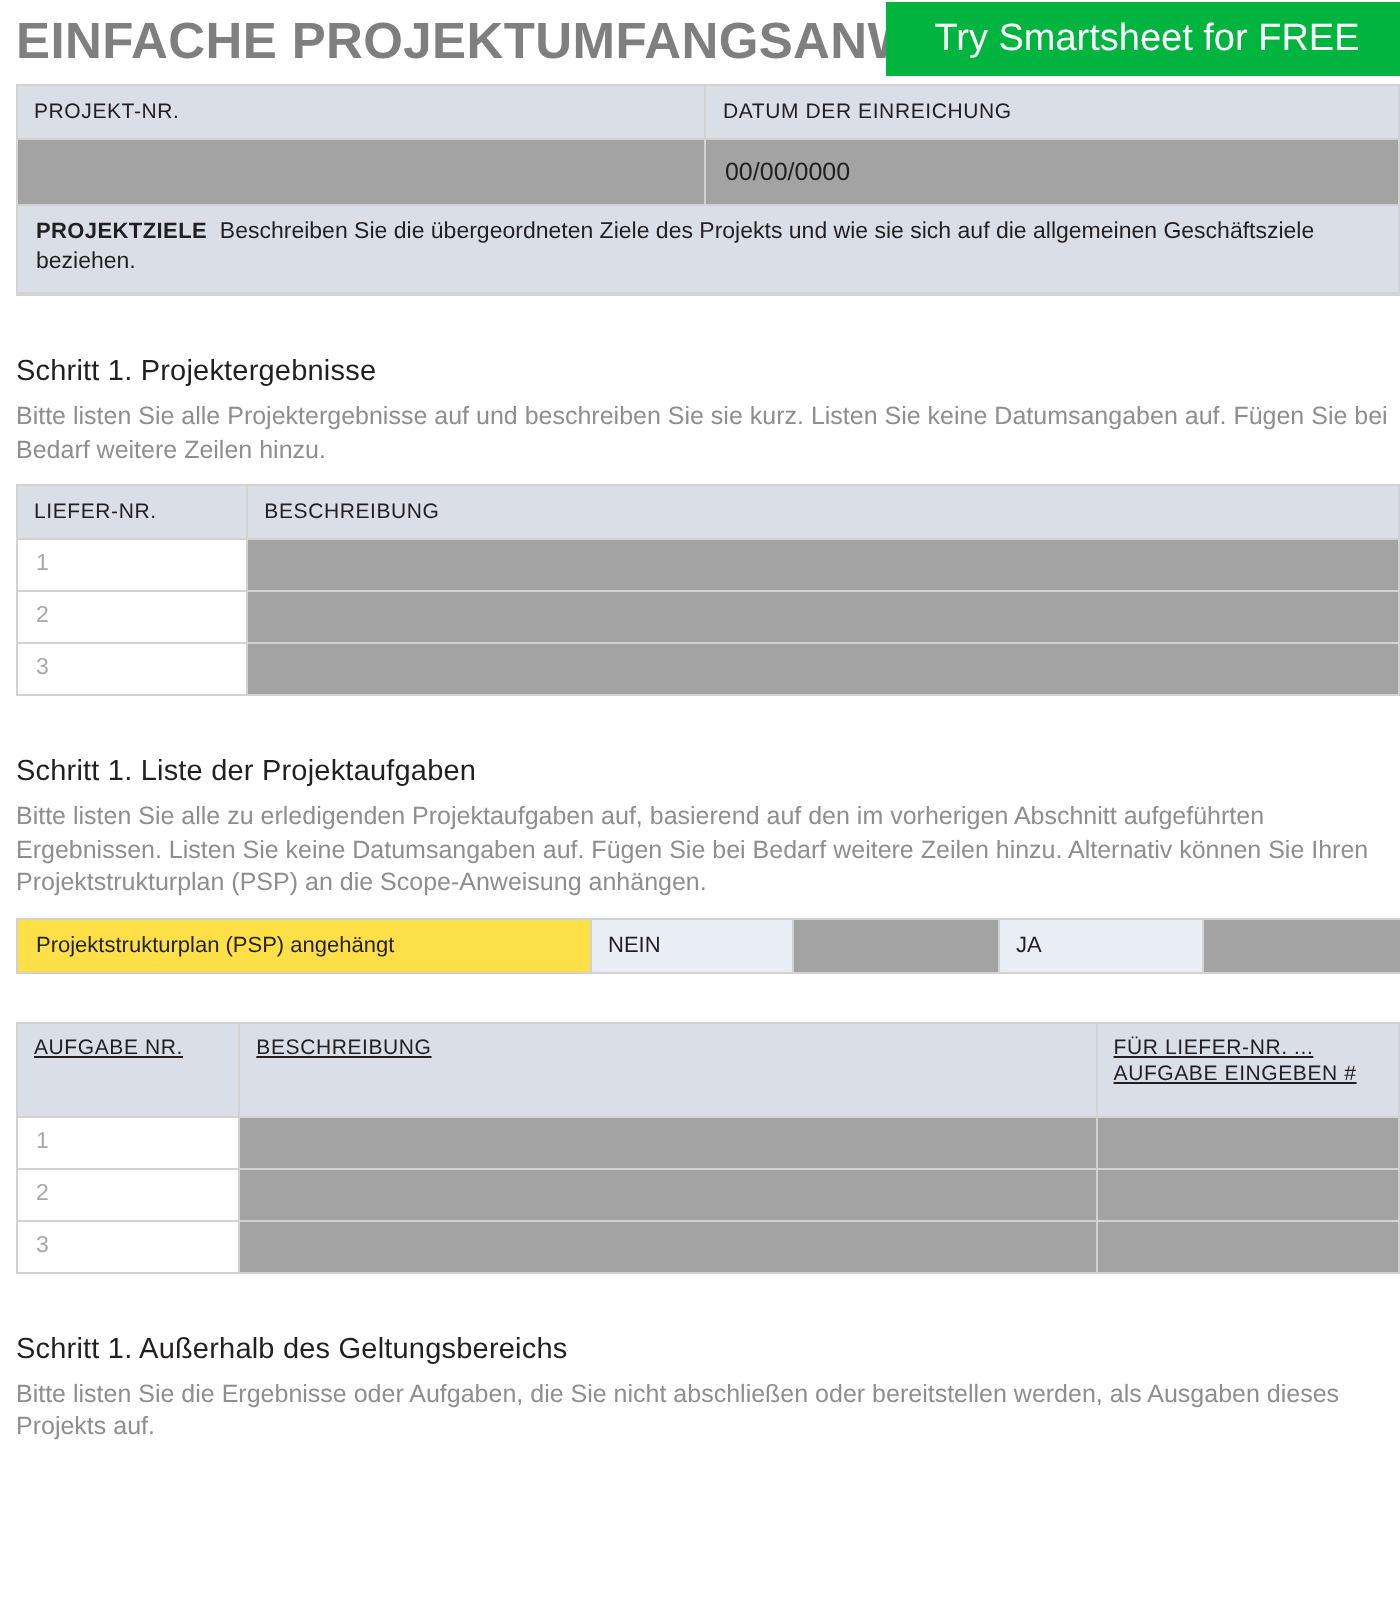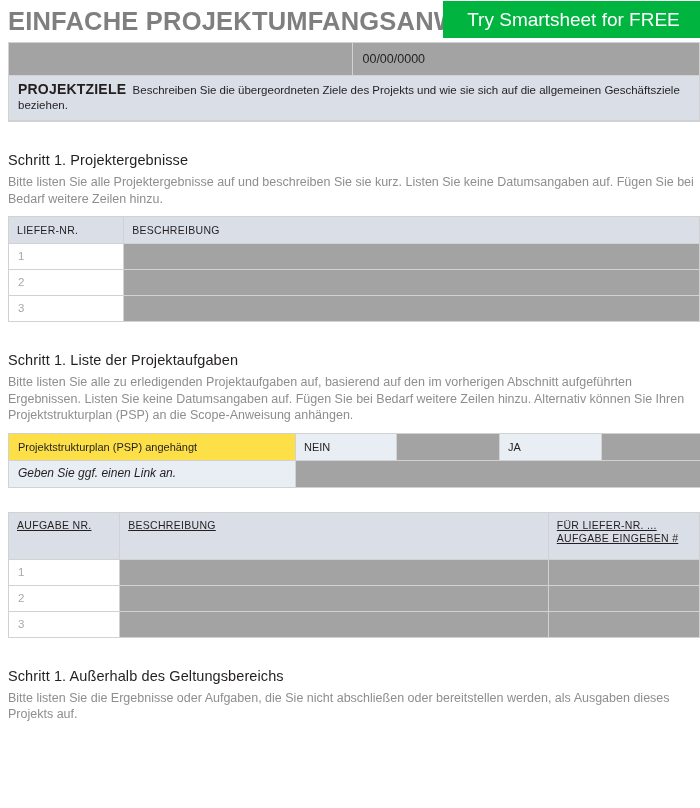--- a/index.html
+++ b/index.html
@@ -107,21 +107,21 @@
     color: #231f20;
     padding: 9px 8px 9px 9px !important;
   }
   .goals-bar {
     background: #d9dee7;
     font-size: 11.5px;
     color: #231f20;
     padding: 6px 9px 7px 9px !important;
     line-height: 15px;
   }
-  .goals-bar b { font-weight: bold; font-size: 14px; letter-spacing: 0.2px; }
+  .goals-bar b { font-weight: bold; font-size: 11px; letter-spacing: 0.2px; }
   .goals-space { height: 58px; background: #ffffff; }
 
   
   .step-h {
     font-size: 14.5px;
     font-weight: normal;
     color: #231f20;
     margin: 0 0 6px 4px;
     letter-spacing: 0.1px;
   }
@@ -172,20 +172,24 @@
     <button class="cta-button">Try Smartsheet for FREE</button>
   </div>
 
   <table class="tbl hdr-table">
     <colgroup>
         <col style="width:344px">
         <col style="width:346px">
       </colgroup>
     <tbody>
       <tr>
+        <th class="hdr">PROJEKT-NR.</th>
+        <th class="hdr">DATUM DER EINREICHUNG</th>
+      </tr>
+      <tr>
         <td class="val-cell cell-blank">&nbsp;</td>
         <td class="val-cell cell-blank">00/00/0000</td>
       </tr>
       <tr>
         <td class="goals-bar" colspan="2"><b>PROJEKTZIELE</b>&nbsp; <span>Beschreiben Sie die übergeordneten Ziele des Projekts und wie sie sich auf die allgemeinen Geschäftsziele beziehen.</span></td>
       </tr>
       <tr>
         <td class="goals-space" colspan="2"></td>
       </tr>
     </tbody>
@@ -235,24 +239,20 @@
         <col style="width:99px">
       </colgroup>
     <tbody>
       <tr>
         <td class="psp-label">Projektstrukturplan (PSP) angehängt</td>
         <td class="psp-opt">NEIN</td>
         <td class="cell-blank"></td>
         <td class="psp-opt">JA</td>
         <td class="cell-blank"></td>
       </tr>
-      <tr>
-        <td class="psp-link">Geben Sie ggf. einen Link an.</td>
-        <td class="cell-blank" colspan="4"></td>
-      </tr>
     </tbody>
   </table>
 
   <div class="gap-md"></div>
 
   <table class="tbl">
     <colgroup>
         <col style="width:111px">
         <col style="width:428px">
         <col style="width:151px">

